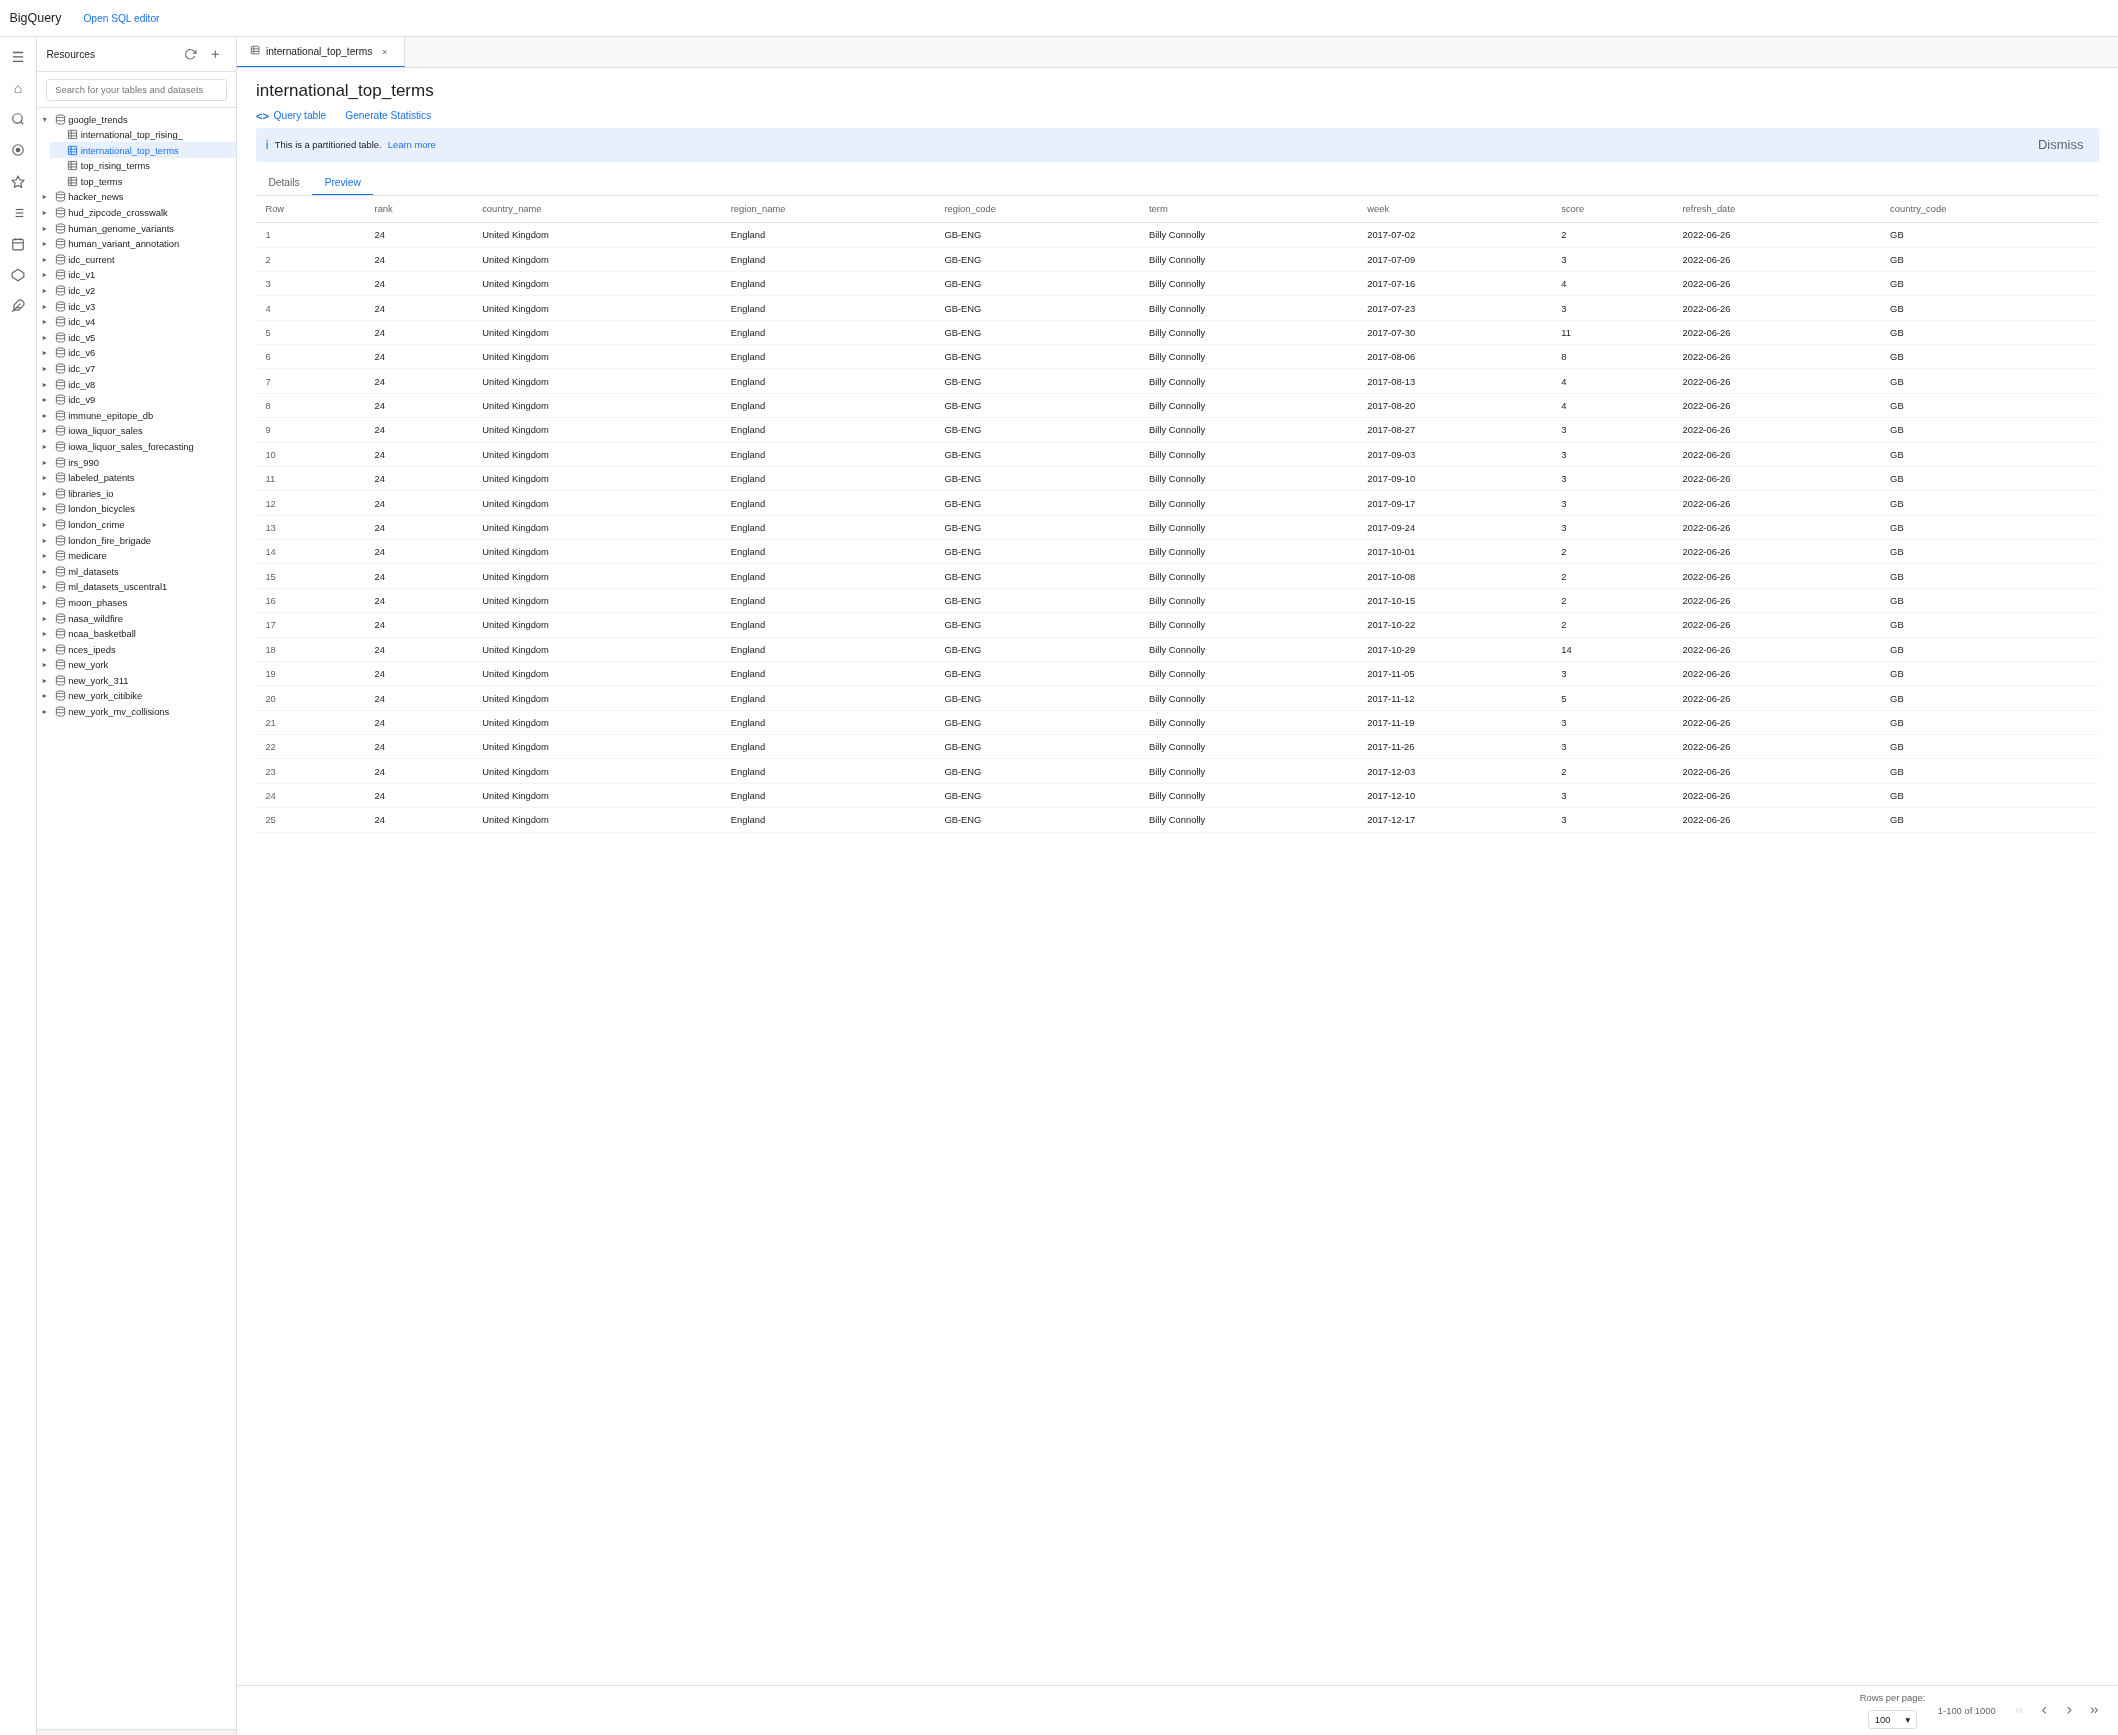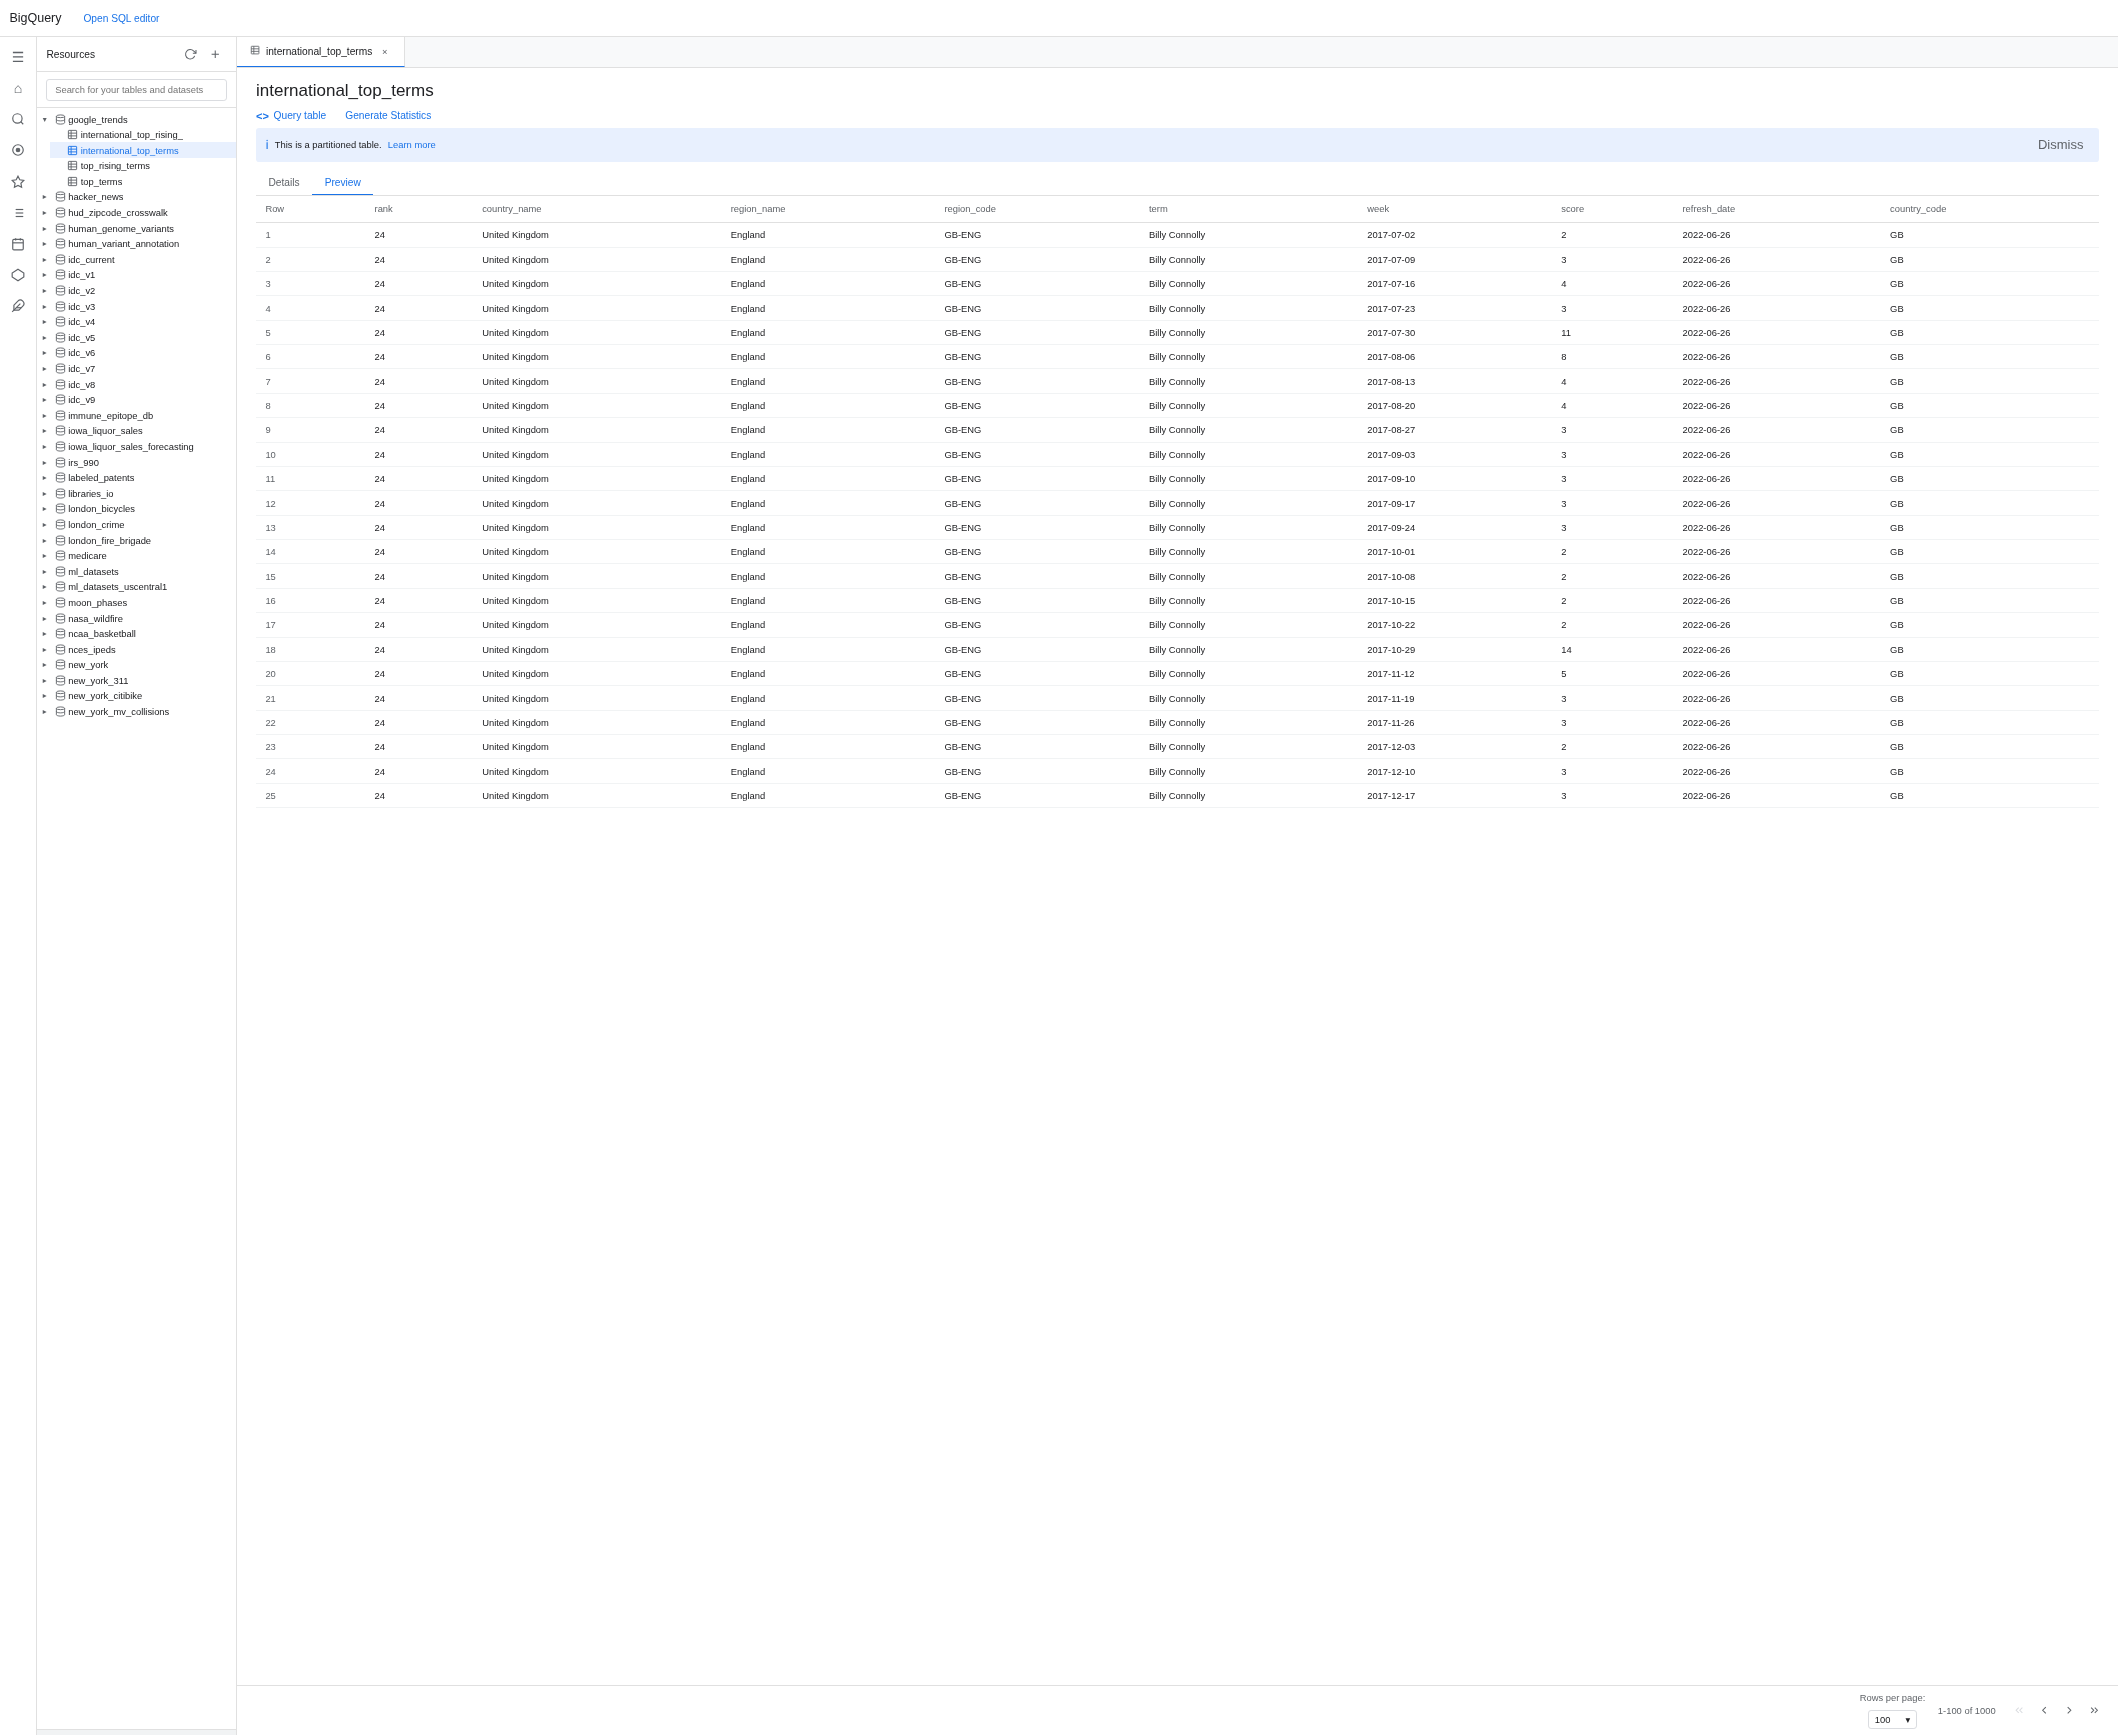--- a/index.html
+++ b/index.html
@@ -875,20 +875,32 @@
                 <td>United Kingdom</td>
                 <td>England</td>
                 <td>GB-ENG</td>
                 <td>Billy Connolly</td>
                 <td>2017-10-29</td>
                 <td>14</td>
                 <td>2022-06-26</td>
                 <td>GB</td>
               </tr>
               <tr>
+                <td class="row-num">19</td>
+                <td>24</td>
+                <td>United Kingdom</td>
+                <td>England</td>
+                <td>GB-ENG</td>
+                <td>Billy Connolly</td>
+                <td>2017-11-05</td>
+                <td>3</td>
+                <td>2022-06-26</td>
+                <td>GB</td>
+              </tr>
+              <tr>
                 <td class="row-num">20</td>
                 <td>24</td>
                 <td>United Kingdom</td>
                 <td>England</td>
                 <td>GB-ENG</td>
                 <td>Billy Connolly</td>
                 <td>2017-11-12</td>
                 <td>5</td>
                 <td>2022-06-26</td>
                 <td>GB</td>

